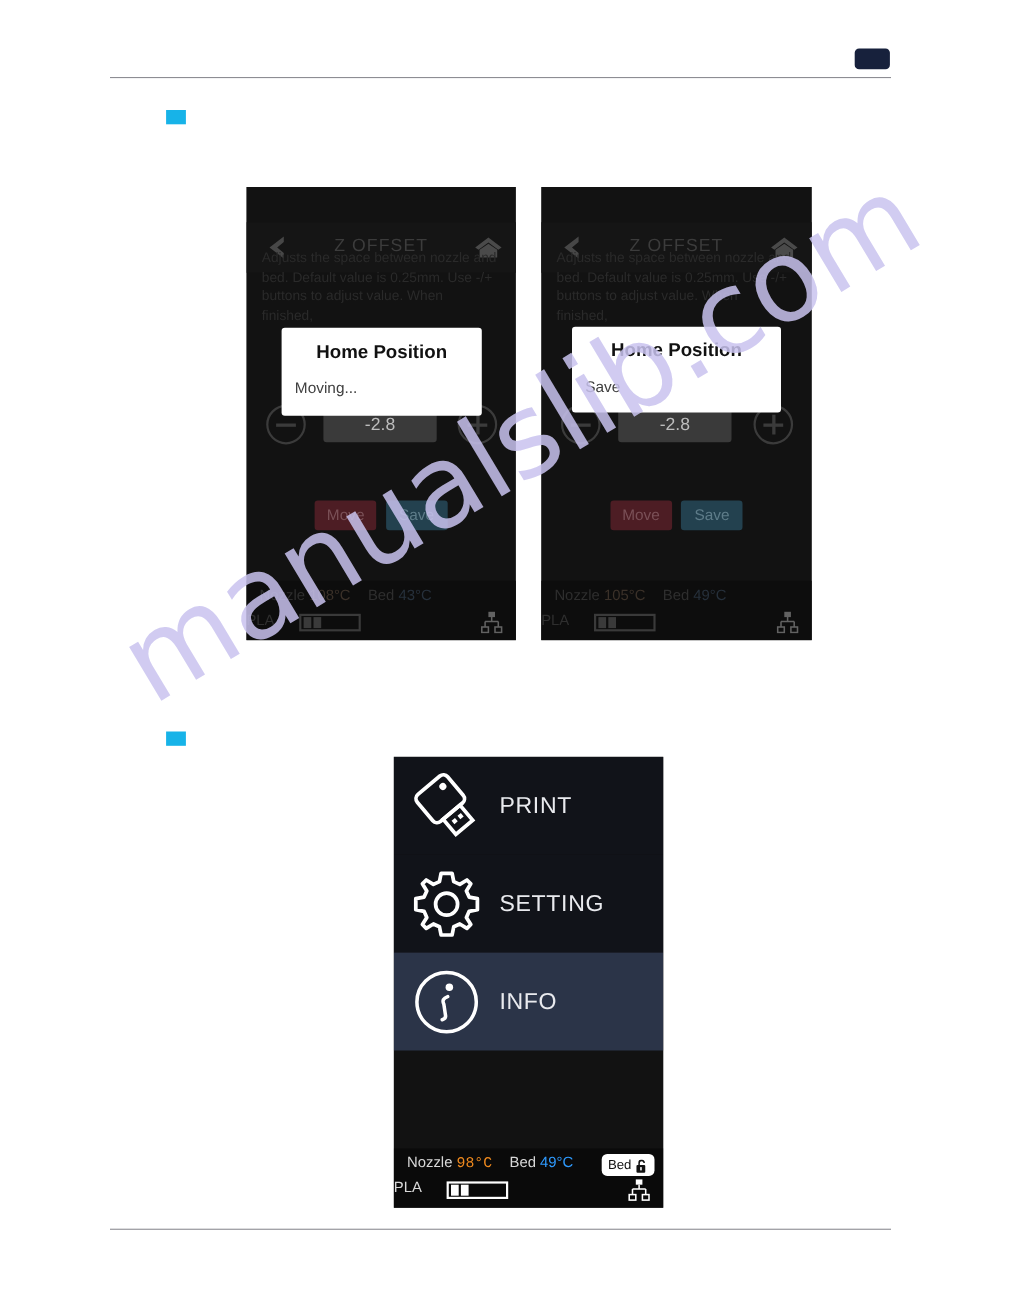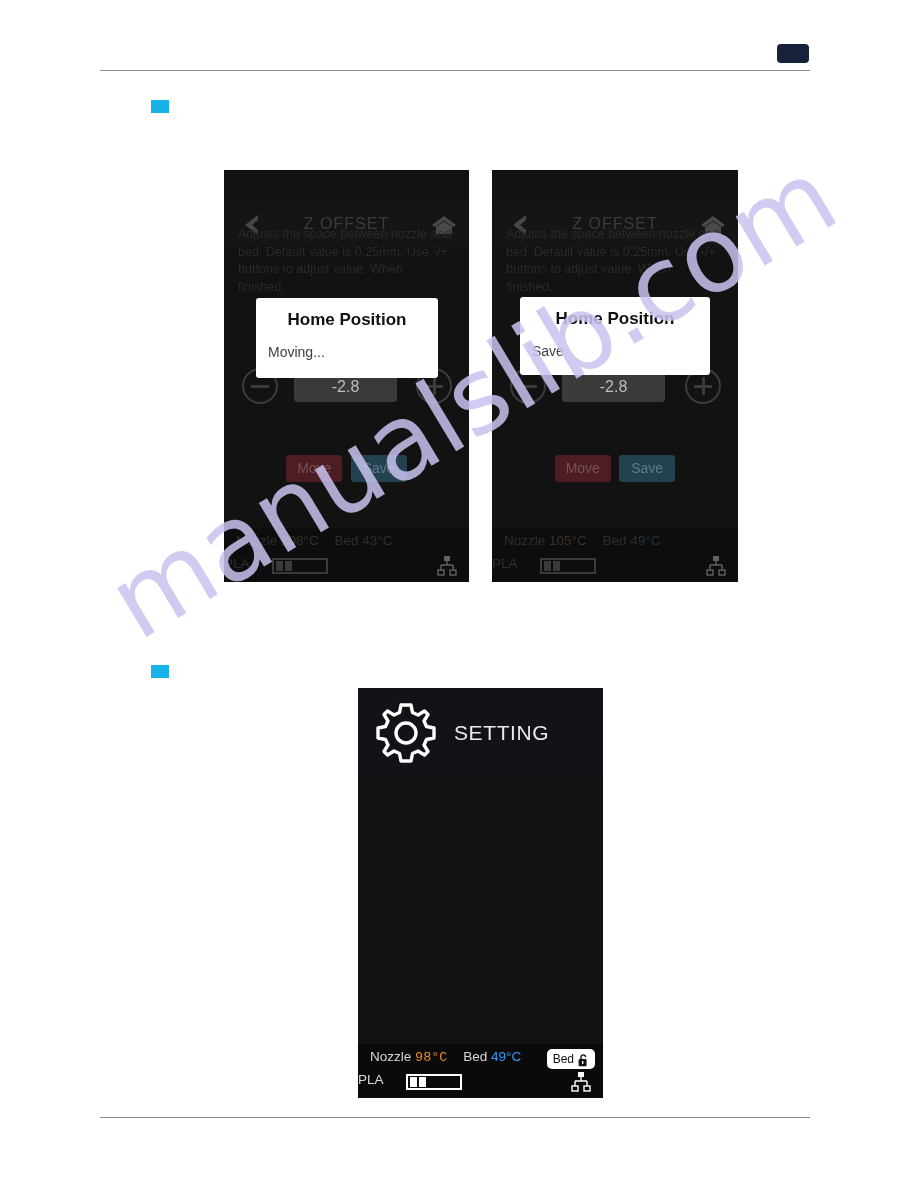--- a/index.html
+++ b/index.html
@@ -441,32 +441,56 @@
         <rect x="3" y="14" width="6" height="5" fill="none" stroke="#fff" stroke-width="1.4"></rect>
         <rect x="15" y="14" width="6" height="5" fill="none" stroke="#fff" stroke-width="1.4"></rect>
         <path d="M12 5 L12 9 M6 9 L18 9 M6 9 L6 14 M18 9 L18 14" stroke="#fff" stroke-width="1.4" fill="none"></path>
       </svg>
     </span>
   </div>
 </div>
 
 <div class="screen screen-menu">
 
+  <div class="menu-item dark">
+    <span class="menu-icon">
+      <svg width="72" height="66" viewBox="0 0 72 66">
+        <g transform="rotate(-40 36 33)">
+          <rect x="18" y="8" width="36" height="32" rx="5" ry="5" fill="none" stroke="#fff" stroke-width="3.4"></rect>
+          <circle cx="45" cy="17" r="3.2" fill="#fff"></circle>
+          <rect x="26" y="40" width="20" height="18" fill="none" stroke="#fff" stroke-width="3.4"></rect>
+          <rect x="31" y="46" width="4" height="4" fill="#fff"></rect>
+          <rect x="38" y="46" width="4" height="4" fill="#fff"></rect>
+        </g>
+      </svg>
+    </span>
+    <span class="menu-label">PRINT</span>
+  </div>
 
 
   <div class="menu-item dark">
     <span class="menu-icon">
       <svg width="64" height="64" viewBox="0 0 64 64">
         <path d="M32 4 L37 4 L38.5 11.5 L44 14 L50.5 10 L54 13.5 L50 20 L52.5 25.5 L60 27 L60 37 L52.5 38.5 L50 44 L54 50.5 L50.5 54 L44 50 L38.5 52.5 L37 60 L27 60 L25.5 52.5 L20 50 L13.5 54 L10 50.5 L14 44 L11.5 38.5 L4 37 L4 27 L11.5 25.5 L14 20 L10 13.5 L13.5 10 L20 14 L25.5 11.5 L27 4 Z" fill="none" stroke="#fff" stroke-width="3.4" stroke-linejoin="round"></path>
         <circle cx="32" cy="32" r="10" fill="none" stroke="#fff" stroke-width="3.4"></circle>
       </svg>
     </span>
     <span class="menu-label">SETTING</span>
   </div>
 
+  <div class="menu-item light">
+    <span class="menu-icon">
+      <svg width="64" height="64" viewBox="0 0 64 64">
+        <circle cx="32" cy="32" r="27" fill="none" stroke="#fff" stroke-width="3.2"></circle>
+        <circle cx="34.5" cy="18.5" r="3.4" fill="#fff"></circle>
+        <path d="M33 27 Q 27 29 29.5 34 L31 44 Q 31.5 47 28 48" fill="none" stroke="#fff" stroke-width="3.2" stroke-linecap="round"></path>
+      </svg>
+    </span>
+    <span class="menu-label">INFO</span>
+  </div>
 
   <div class="statusbar bright">
     <div class="status-temps">
       <span class="lab">Nozzle</span>
       <span class="nozzle-val">98°C</span>
       <span class="lab">Bed</span>
       <span class="bed-val">49°C</span>
     </div>
 
     <div class="bed-badge">

